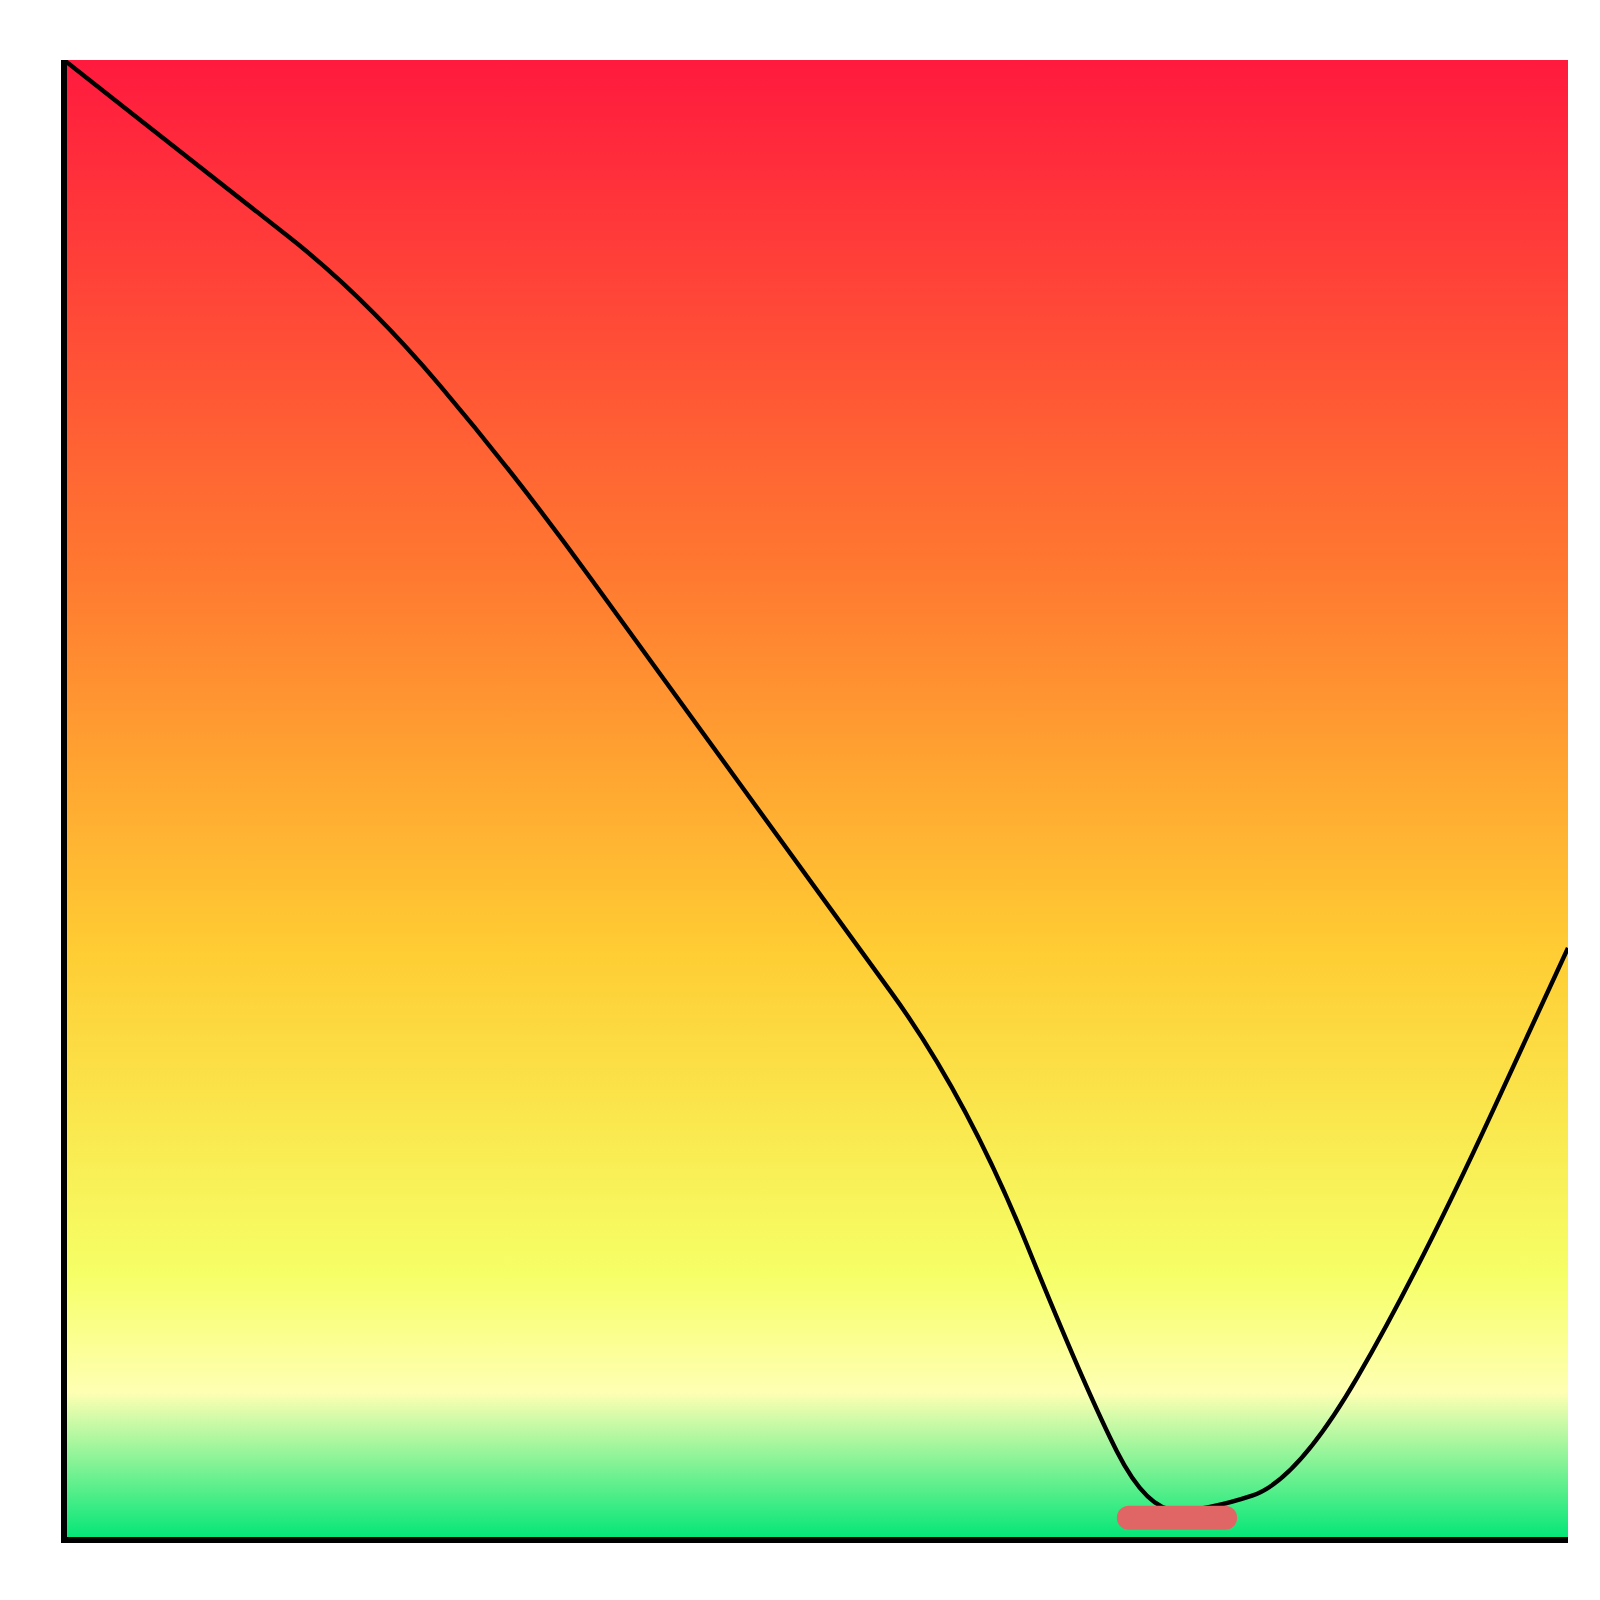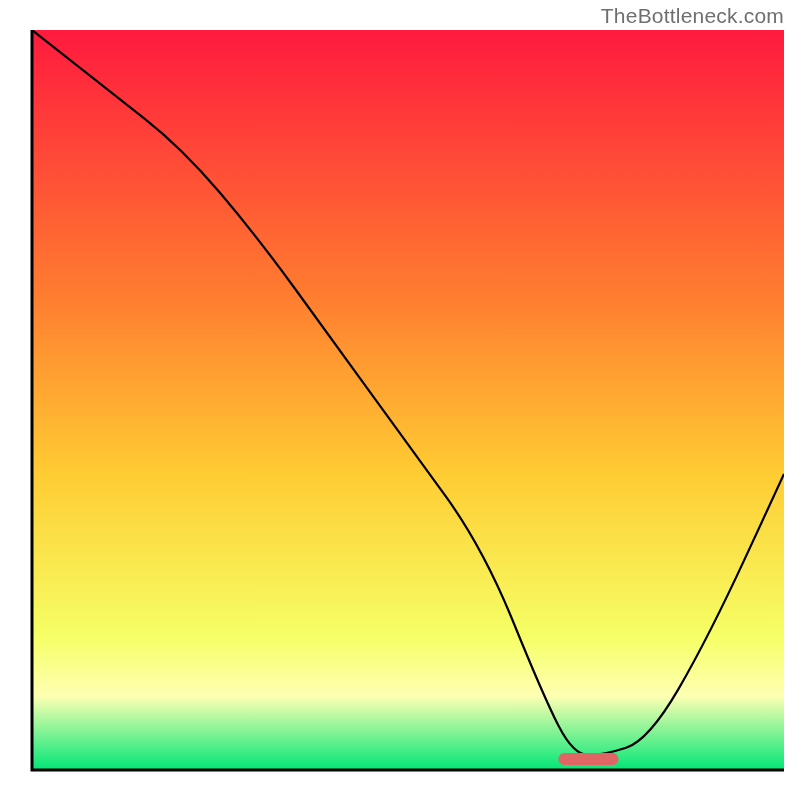--- a/index.html
+++ b/index.html
@@ -31,21 +31,20 @@
     top: 0;
     width: 800px;
     height: 800px;
     display: block;
   }
 </style>
 </head>
 <body>
 
 <div class="chart-wrap">
-  <div class="watermark">TheBottleneck.com</div>
 
   <svg class="chart-body" viewBox="0 0 800 800" preserveAspectRatio="none">
     <defs>
       <linearGradient id="bg-grad" x1="0" y1="0" x2="0" y2="1">
         <stop id="g0" offset="0%" stop-color="#ff1a3e"></stop>
         <stop id="g1" offset="35%" stop-color="#ff7a30"></stop>
         <stop id="g2" offset="60%" stop-color="#ffcc33"></stop>
         <stop id="g3" offset="82%" stop-color="#f6ff66"></stop>
         <stop id="g4" offset="90%" stop-color="#ffffb3"></stop>
         <stop id="g5" offset="100%" stop-color="#00e676"></stop>

